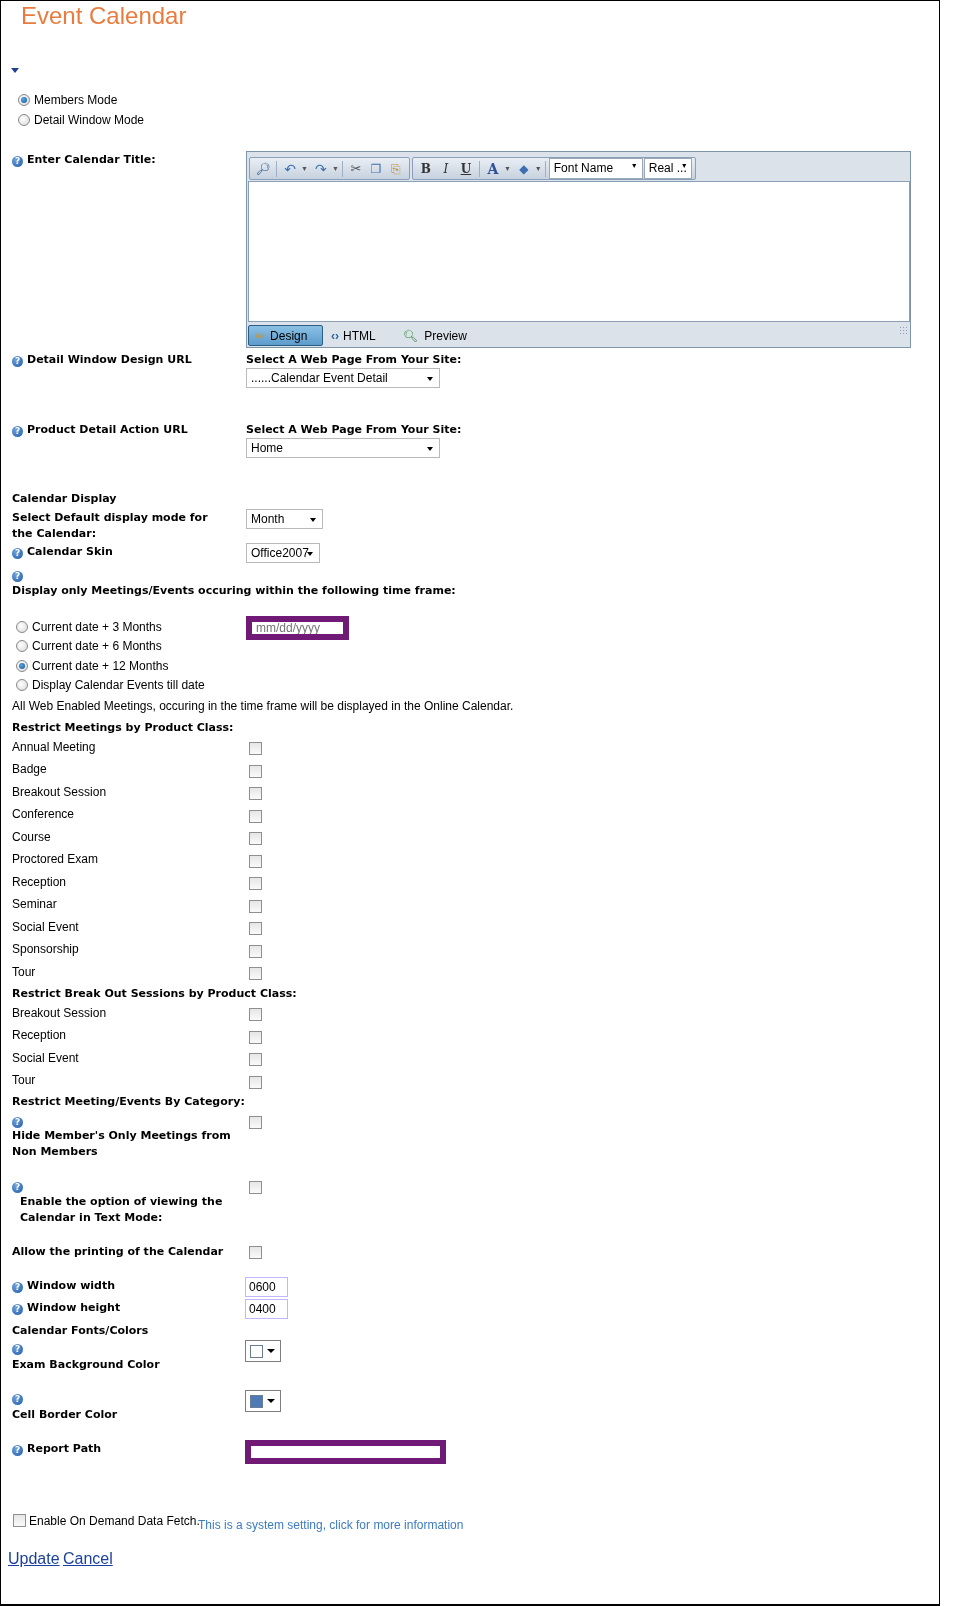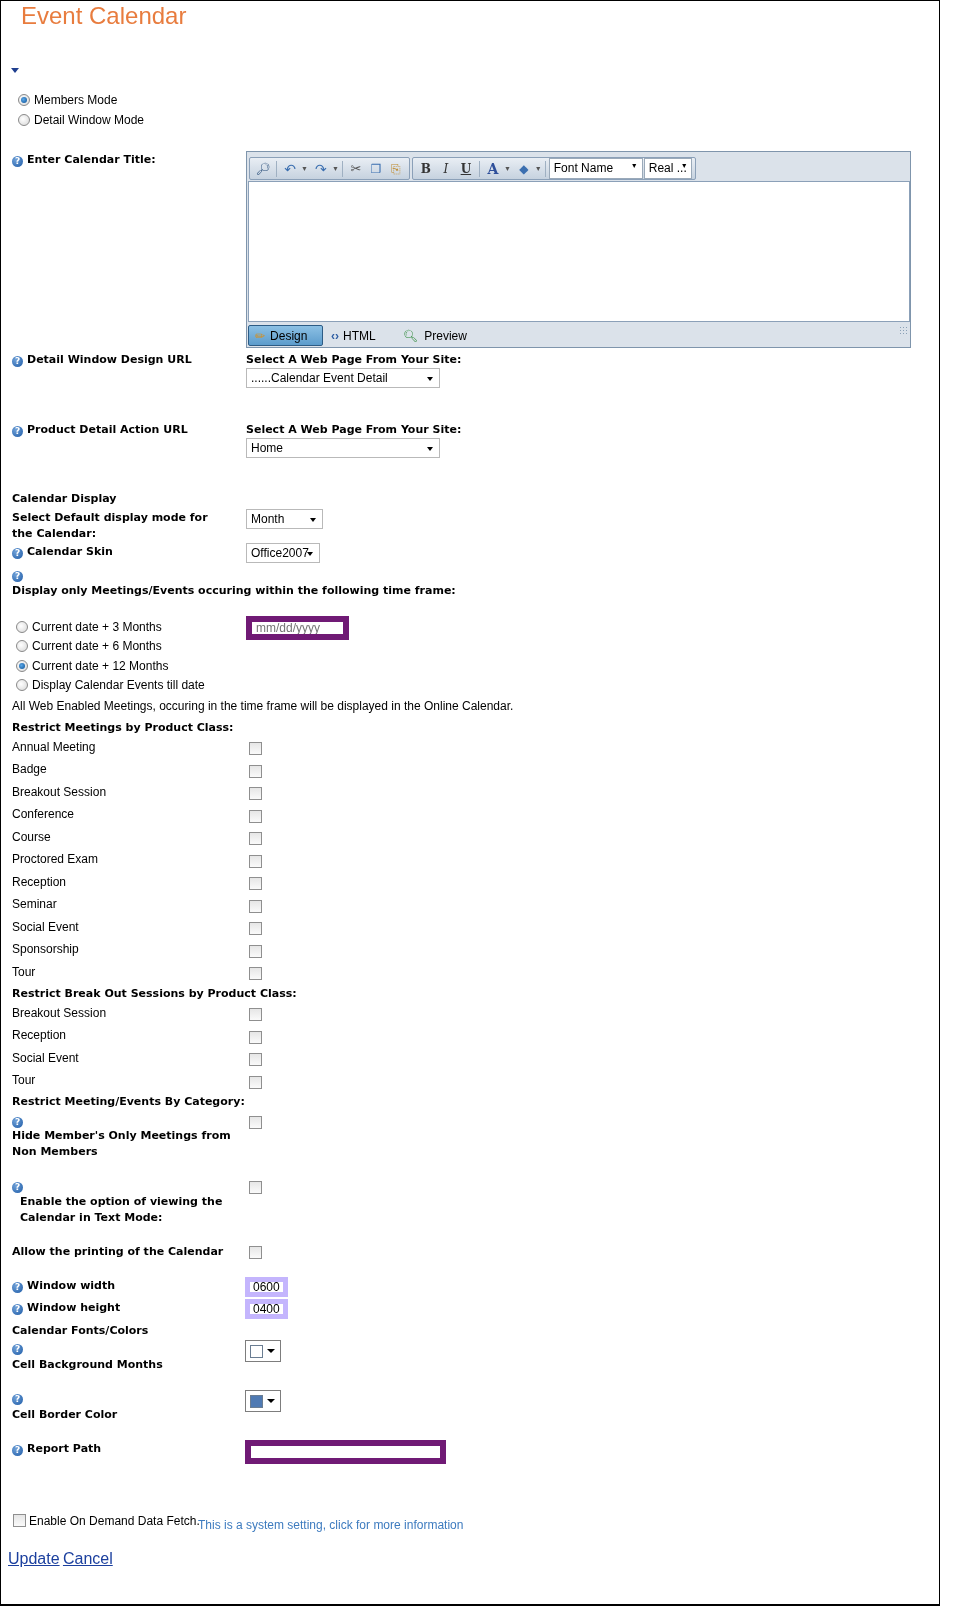--- a/index.html
+++ b/index.html
@@ -15,21 +15,21 @@
   .collapse { left: 11px; top: 68px; width: 0; height: 0; border-left: 4px solid transparent; border-right: 4px solid transparent; border-top: 5px solid #1f3f8f; }
   .lbl { font-family: "DejaVu Sans", sans-serif; font-size: 11px; font-weight: bold; white-space: nowrap; line-height: 16px; }
   .txt { font-size: 12px; white-space: nowrap; line-height: 16px; }
   .help { display: inline-block; width: 11px; height: 11px; border-radius: 50%; background: radial-gradient(circle at 35% 35%, #6fa1d8, #1d5aa6); color: #fff; font-size: 9px; font-weight: bold; text-align: center; line-height: 11px; font-family: "DejaVu Sans", sans-serif; vertical-align: -1px; margin-right: 4px; }
   .radio { display: inline-block; width: 12px; height: 12px; border-radius: 50%; border: 1px solid #8a8a8a; background: radial-gradient(circle at 40% 40%, #fff, #d6d6d6); vertical-align: -2px; margin-right: 4px; position: relative; }
   .radio.on::after { content: ""; position: absolute; left: 2px; top: 2px; width: 6px; height: 6px; border-radius: 50%; background: radial-gradient(circle at 40% 40%, #5aa8e8, #0b4f94); }
   .chk { display: inline-block; width: 13px; height: 13px; border: 1px solid #8f8f8f; background: linear-gradient(#e6e6e6, #fafafa); }
   .sel { height: 20px; border: 1px solid #b9b9b9; background: #fff; font-size: 12px; padding: 2px 4px; white-space: nowrap; line-height: 14px; }
   .sel .arr { position: absolute; right: 6px; top: 8px; width: 0; height: 0; border-left: 3.5px solid transparent; border-right: 3.5px solid transparent; border-top: 4px solid #000; }
   .inp { height: 24px; border: 6px solid #701a75; background: #fff; font-size: 12px; padding: 2px 4px; line-height: 15px; }
-  .inp2 { height: 20px; border: 5px solid #c4b5fd; background: #fff; font-size: 12px; padding: 2px 3px; line-height: 14px; }
+  .inp2 { height: 20px; border: 1px solid #c4b5fd; background: #fff; font-size: 12px; padding: 2px 3px; line-height: 14px; }
   .editor { left: 246px; top: 151px; width: 665px; height: 197px; border: 1px solid #7f95ac; background: #dbe2ea; }
   .toolbar { position: absolute; left: 2px; top: 5px; height: 23px; display: flex; }
   .tbgroup { height: 23px; border: 1px solid #8ba0b8; border-radius: 2px; background: linear-gradient(#e9eef4, #c6d2df); display: flex; align-items: center; padding: 0 3px; margin-right: 2px; }
   .tb { display: inline-flex; align-items: center; justify-content: center; height: 18px; min-width: 18px; font-size: 12px; color: #333; margin: 0 1px; }
   .tbsep { width: 1px; height: 16px; background: #9fb0c2; margin: 0 3px; }
   .tbdd { font-size: 7px; color: #555; margin-left: 1px; }
   .fontsel { height: 21px; border: 1px solid #9aa9b9; background: #fff; font-size: 12px; padding: 2px 4px; position: relative; white-space: nowrap; }
   .editarea { position: absolute; left: 1px; top: 29px; width: 662px; height: 141px; background: #fff; border: 1px solid #8ba0b8; }
   .modebar { position: absolute; left: 0; top: 171px; width: 663px; height: 24px; }
   .modebtn { position: absolute; top: 2px; height: 21px; font-size: 12px; padding: 2px 6px; white-space: nowrap; display: flex; align-items: center; }
@@ -212,21 +212,21 @@
   <span class="help">?</span><span>Window width</span>
 </div>
 <input class="abs inp2" style="left: 245px; top: 1277px; width: 43px;" value="0600">
 <div class="abs lbl" style="left:12px;top:1300px;">
   <span class="help">?</span><span>Window height</span>
 </div>
 <input class="abs inp2" style="left: 245px; top: 1299px; width: 43px;" value="0400">
 
 <div class="abs lbl" style="left:12px;top:1323px;">Calendar Fonts/Colors</div>
 <div class="abs" style="left:12px;top:1340px;"><span class="help">?</span></div>
-<div class="abs lbl" style="left:12px;top:1357px;">Cell Background Months</div>
+<div class="abs lbl" style="left:12px;top:1357px;">Exam Background Color</div>
 <div class="abs colorpick" style="left:245px;top:1340px;">
   <span class="sw" style="background:#ffffff;"></span>
   <span class="arr"></span>
 </div>
 
 <div class="abs" style="left:12px;top:1390px;"><span class="help">?</span></div>
 <div class="abs lbl" style="left:12px;top:1407px;">Cell Border Color</div>
 <div class="abs colorpick" style="left:245px;top:1390px;">
   <span class="sw" style="background:#4f7ab3;"></span>
   <span class="arr"></span>

